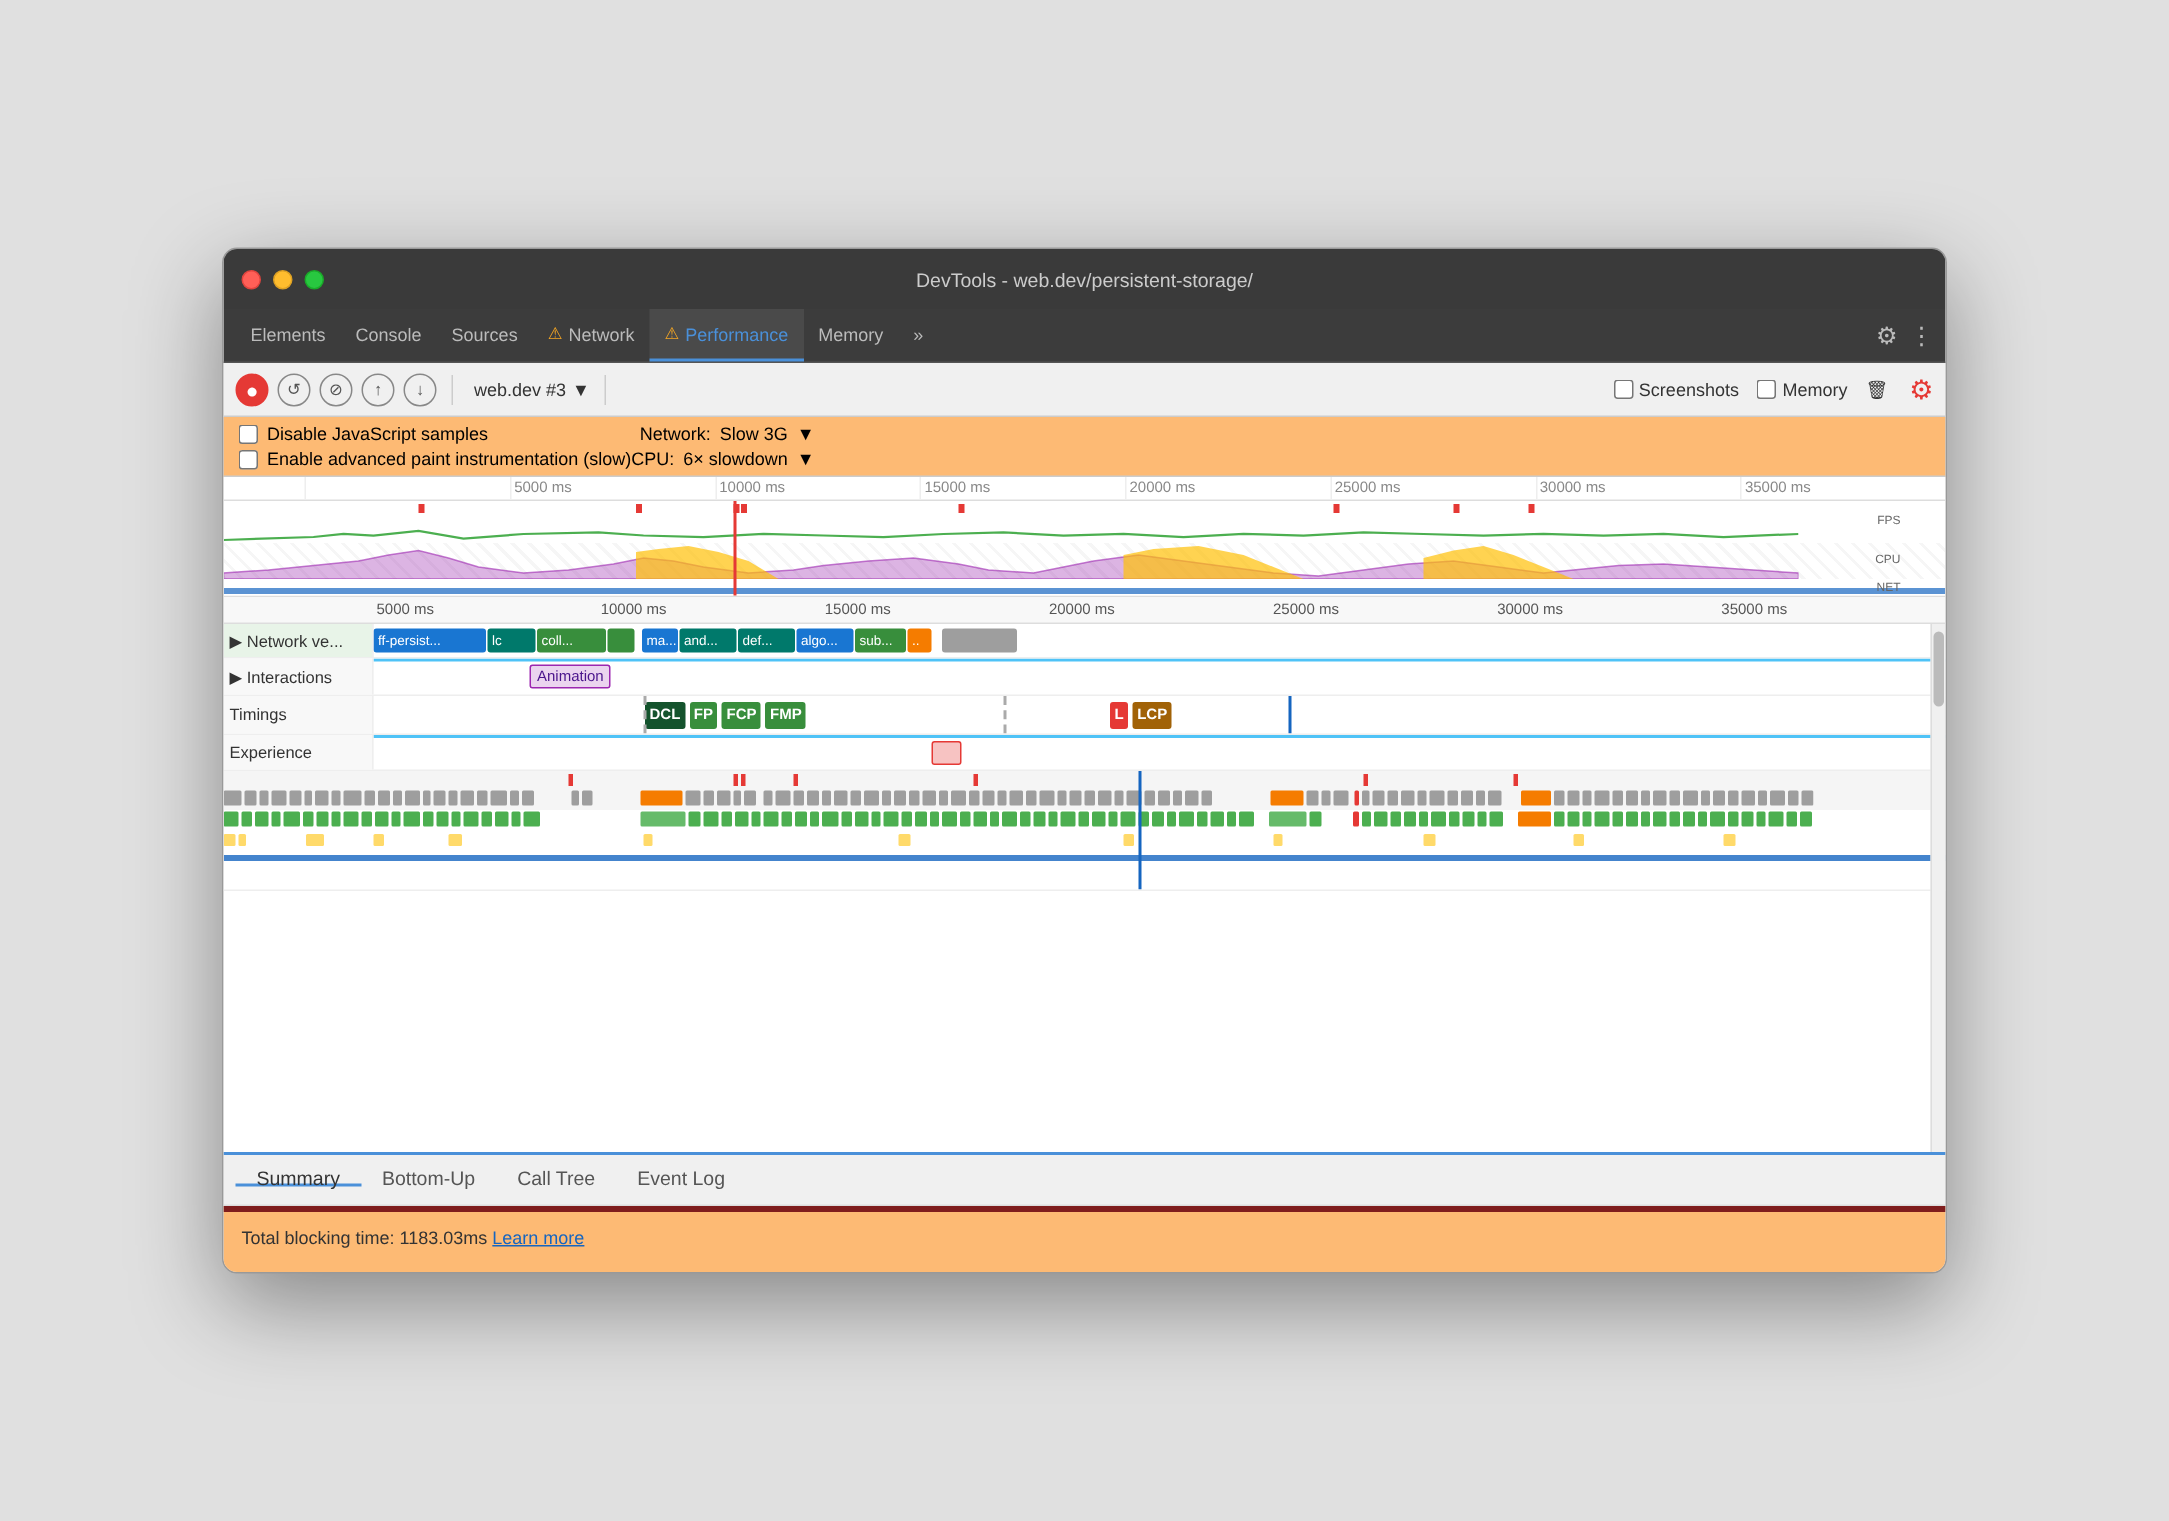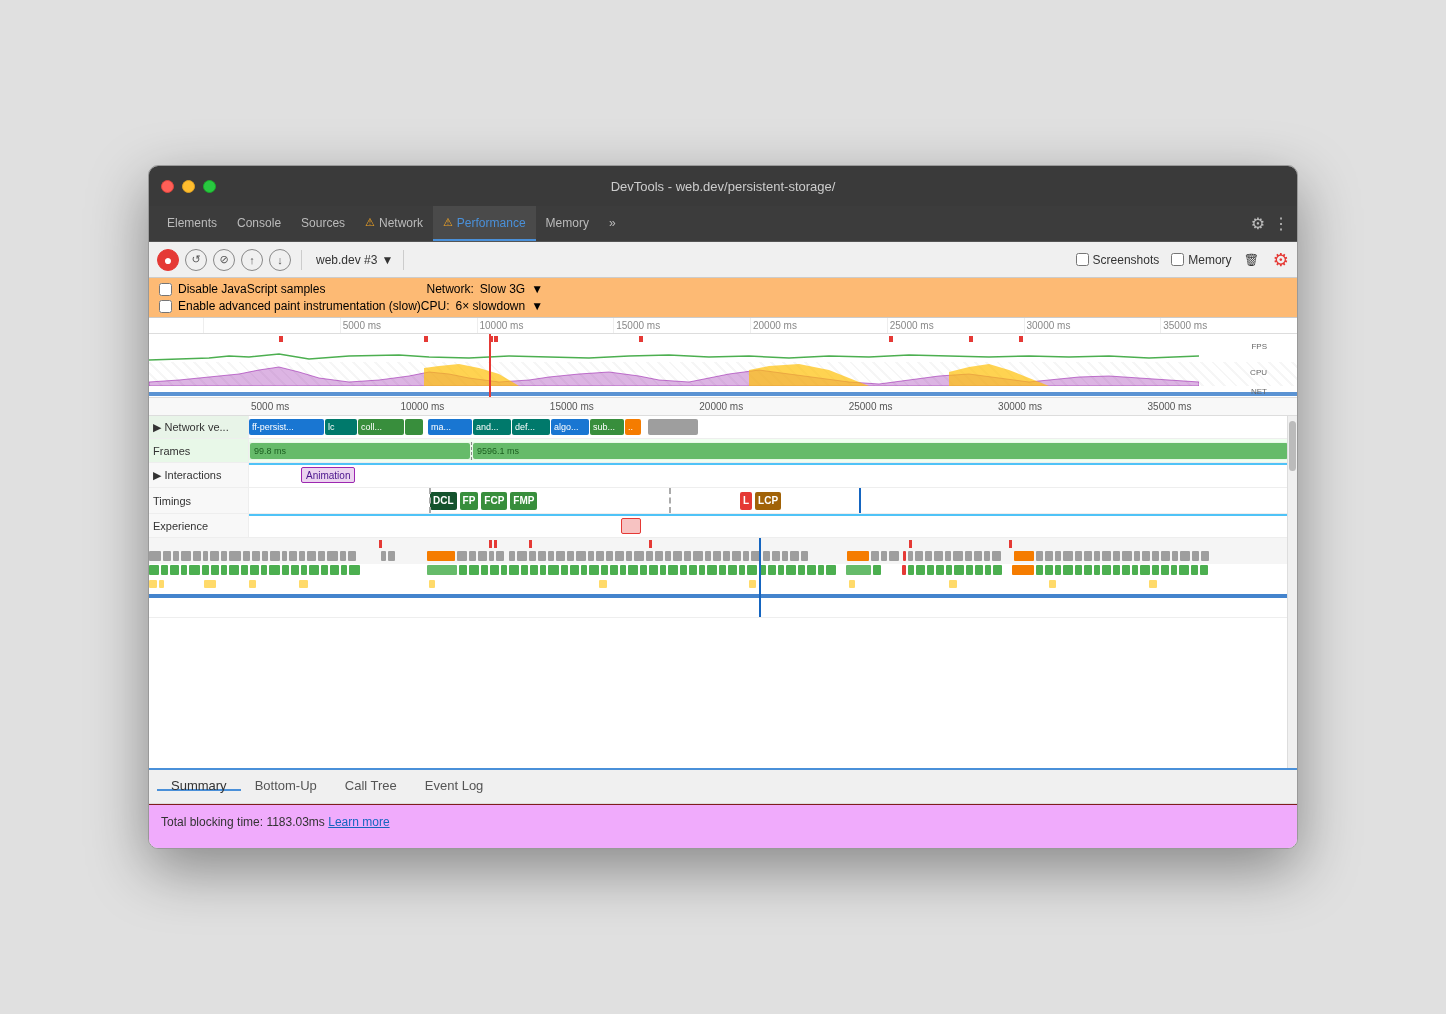--- a/index.html
+++ b/index.html
@@ -333,25 +333,25 @@
       display: flex; align-items: center;
       border-bottom: 2px solid transparent;
     }
     .bottom-tab.active {
       color: #333;
       border-bottom: 2px solid #4a90d9;
       font-weight: 500;
     }
     
     .status-bar {
-      background: #f0abfc;
+      background: #fdba74;
       padding: 10px 12px;
       font-size: 12px;
       color: #333;
-      border-top: 1px solid #7f1d1d;
+      border-top: 4px solid #7f1d1d;
       min-height: 44px;
     }
     .status-bar a {
       color: #1565c0;
       text-decoration: underline;
       cursor: pointer;
     }
     
     .hatch {
       background-image: repeating-linear-gradient(
@@ -538,59 +538,43 @@
       <div class="track-row network-track" style="min-height:22px;">
         <div class="track-label">
           <span>▶ Network ve...</span>
         </div>
         <div class="track-content">
           <div class="network-chips">
             <div class="chip chip-blue" style="width:75px;">ff-persist...</div>
             <div class="chip chip-teal" style="width:32px;">lc</div>
             <div class="chip chip-green" style="width:46px;">coll...</div>
             <div class="chip chip-green" style="width:18px;"></div>
-            <div class="chip chip-blue" style="width:44px;margin-left:4px;">ma...</div>
+            <div class="chip chip-blue" style="width:24px;margin-left:4px;">ma...</div>
             <div class="chip chip-teal" style="width:38px;">and...</div>
             <div class="chip chip-teal" style="width:38px;">def...</div>
             <div class="chip chip-blue" style="width:38px;">algo...</div>
             <div class="chip chip-green" style="width:34px;">sub...</div>
             <div class="chip chip-orange" style="width:16px;">..</div>
             <div class="chip chip-gray" style="width:50px;margin-left:6px;"></div>
           </div>
         </div>
         <div class="scrollbar-v" style="height:22px;position:relative;">
           <div class="scrollbar-thumb" style="top:2px;height:16px;"></div>
         </div>
       </div>
 
-      <div class="track-row" style="min-height:24px;background:#f0fff0;">
-        <div class="track-label" style="background:#e8f8e8;">
-          <span>Frames</span>
-        </div>
-        <div class="track-content" style="display:flex;align-items:center;padding:2px 0;">
-          <div style="display:flex;align-items:center;height:18px;width:100%;background:#e8f8e8;position:relative;">
-
-            <div style="background:#66bb6a;height:16px;width:220px;margin:1px;border-radius:2px;display:flex;align-items:center;padding-left:4px;font-size:9px;color:#1b5e20;">99.8 ms</div>
-
-            <div style="width:1px;height:100%;background:transparent;border-left:1.5px dashed #888;"></div>
-
-            <div style="background:#66bb6a;height:16px;flex:1;margin:1px;border-radius:2px;display:flex;align-items:center;padding-left:4px;font-size:9px;color:#1b5e20;">9596.1 ms</div>
-          </div>
-        </div>
-        <div style="width:8px;background:#f0f0f0;border-left:1px solid #ddd;"></div>
-      </div>
 
       <div class="track-row" style="min-height:24px;">
         <div class="track-label">
           <span>▶ Interactions</span>
         </div>
         <div class="track-content" style="display:flex;align-items:center;padding:2px 0;position:relative;">
 
           <div style="position:absolute;top:0;left:0;right:0;height:2px;background:#4fc3f7;"></div>
-          <div class="interaction-chip" style="margin-left:52px;">
+          <div class="interaction-chip" style="margin-left:104px;">
             <span>Animation</span>
           </div>
         </div>
       </div>
 
       <div class="track-row" style="min-height:26px;">
         <div class="track-label">
           <span>Timings</span>
         </div>
         <div class="track-content" style="display:flex;align-items:center;padding:2px 0;position:relative;">

